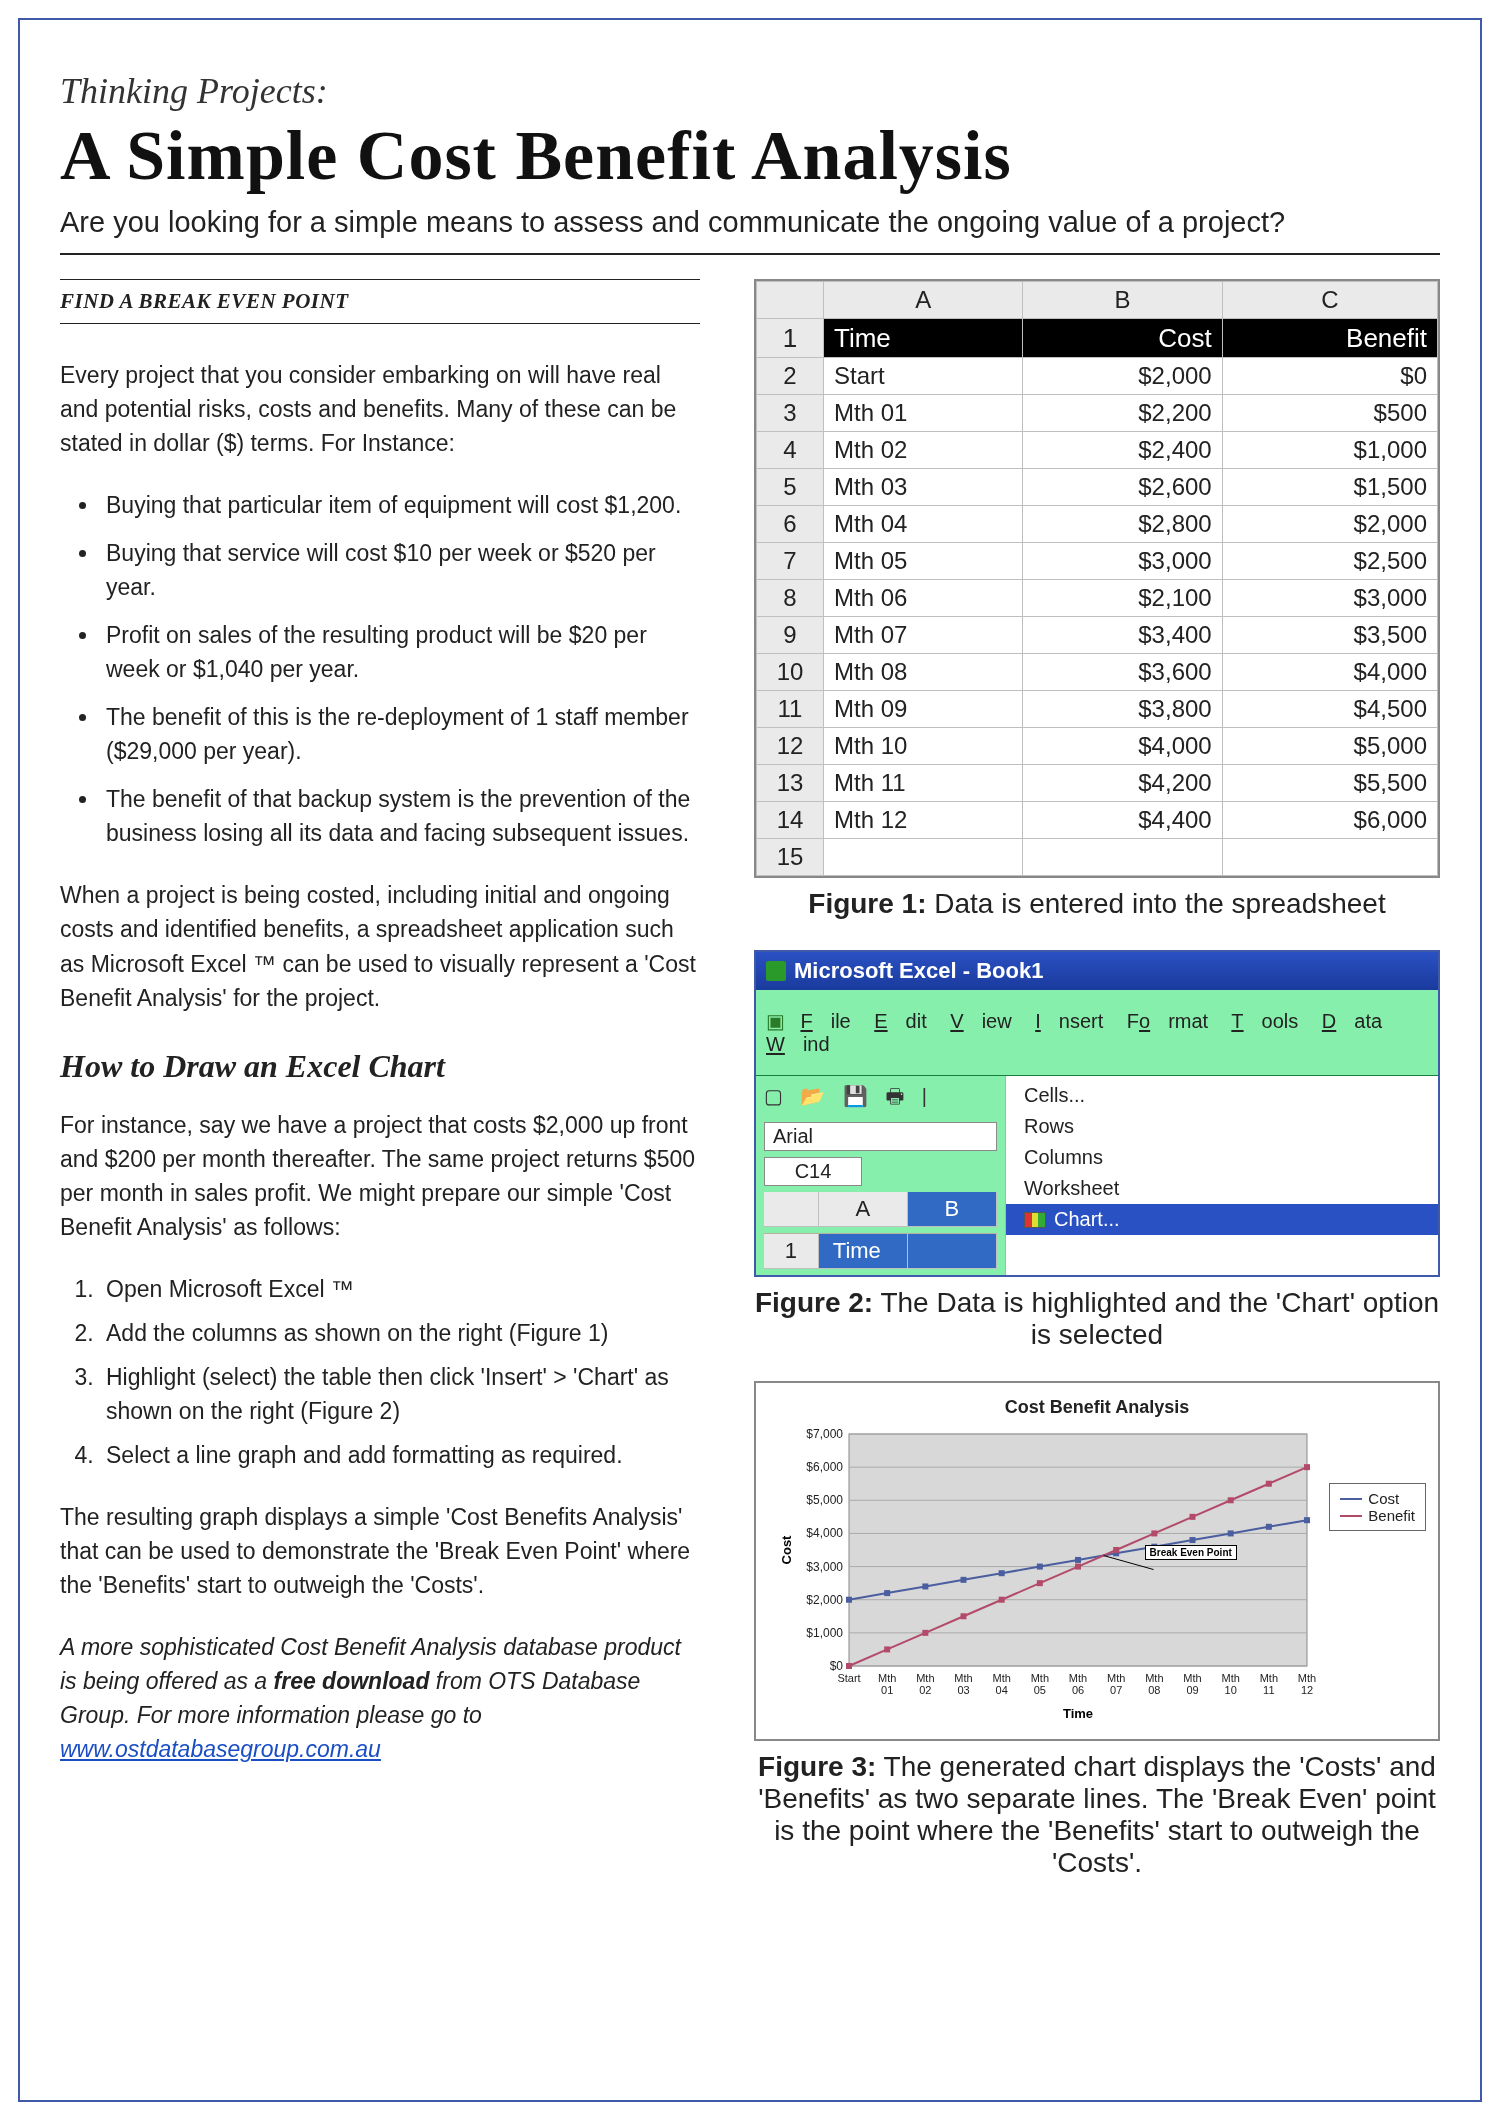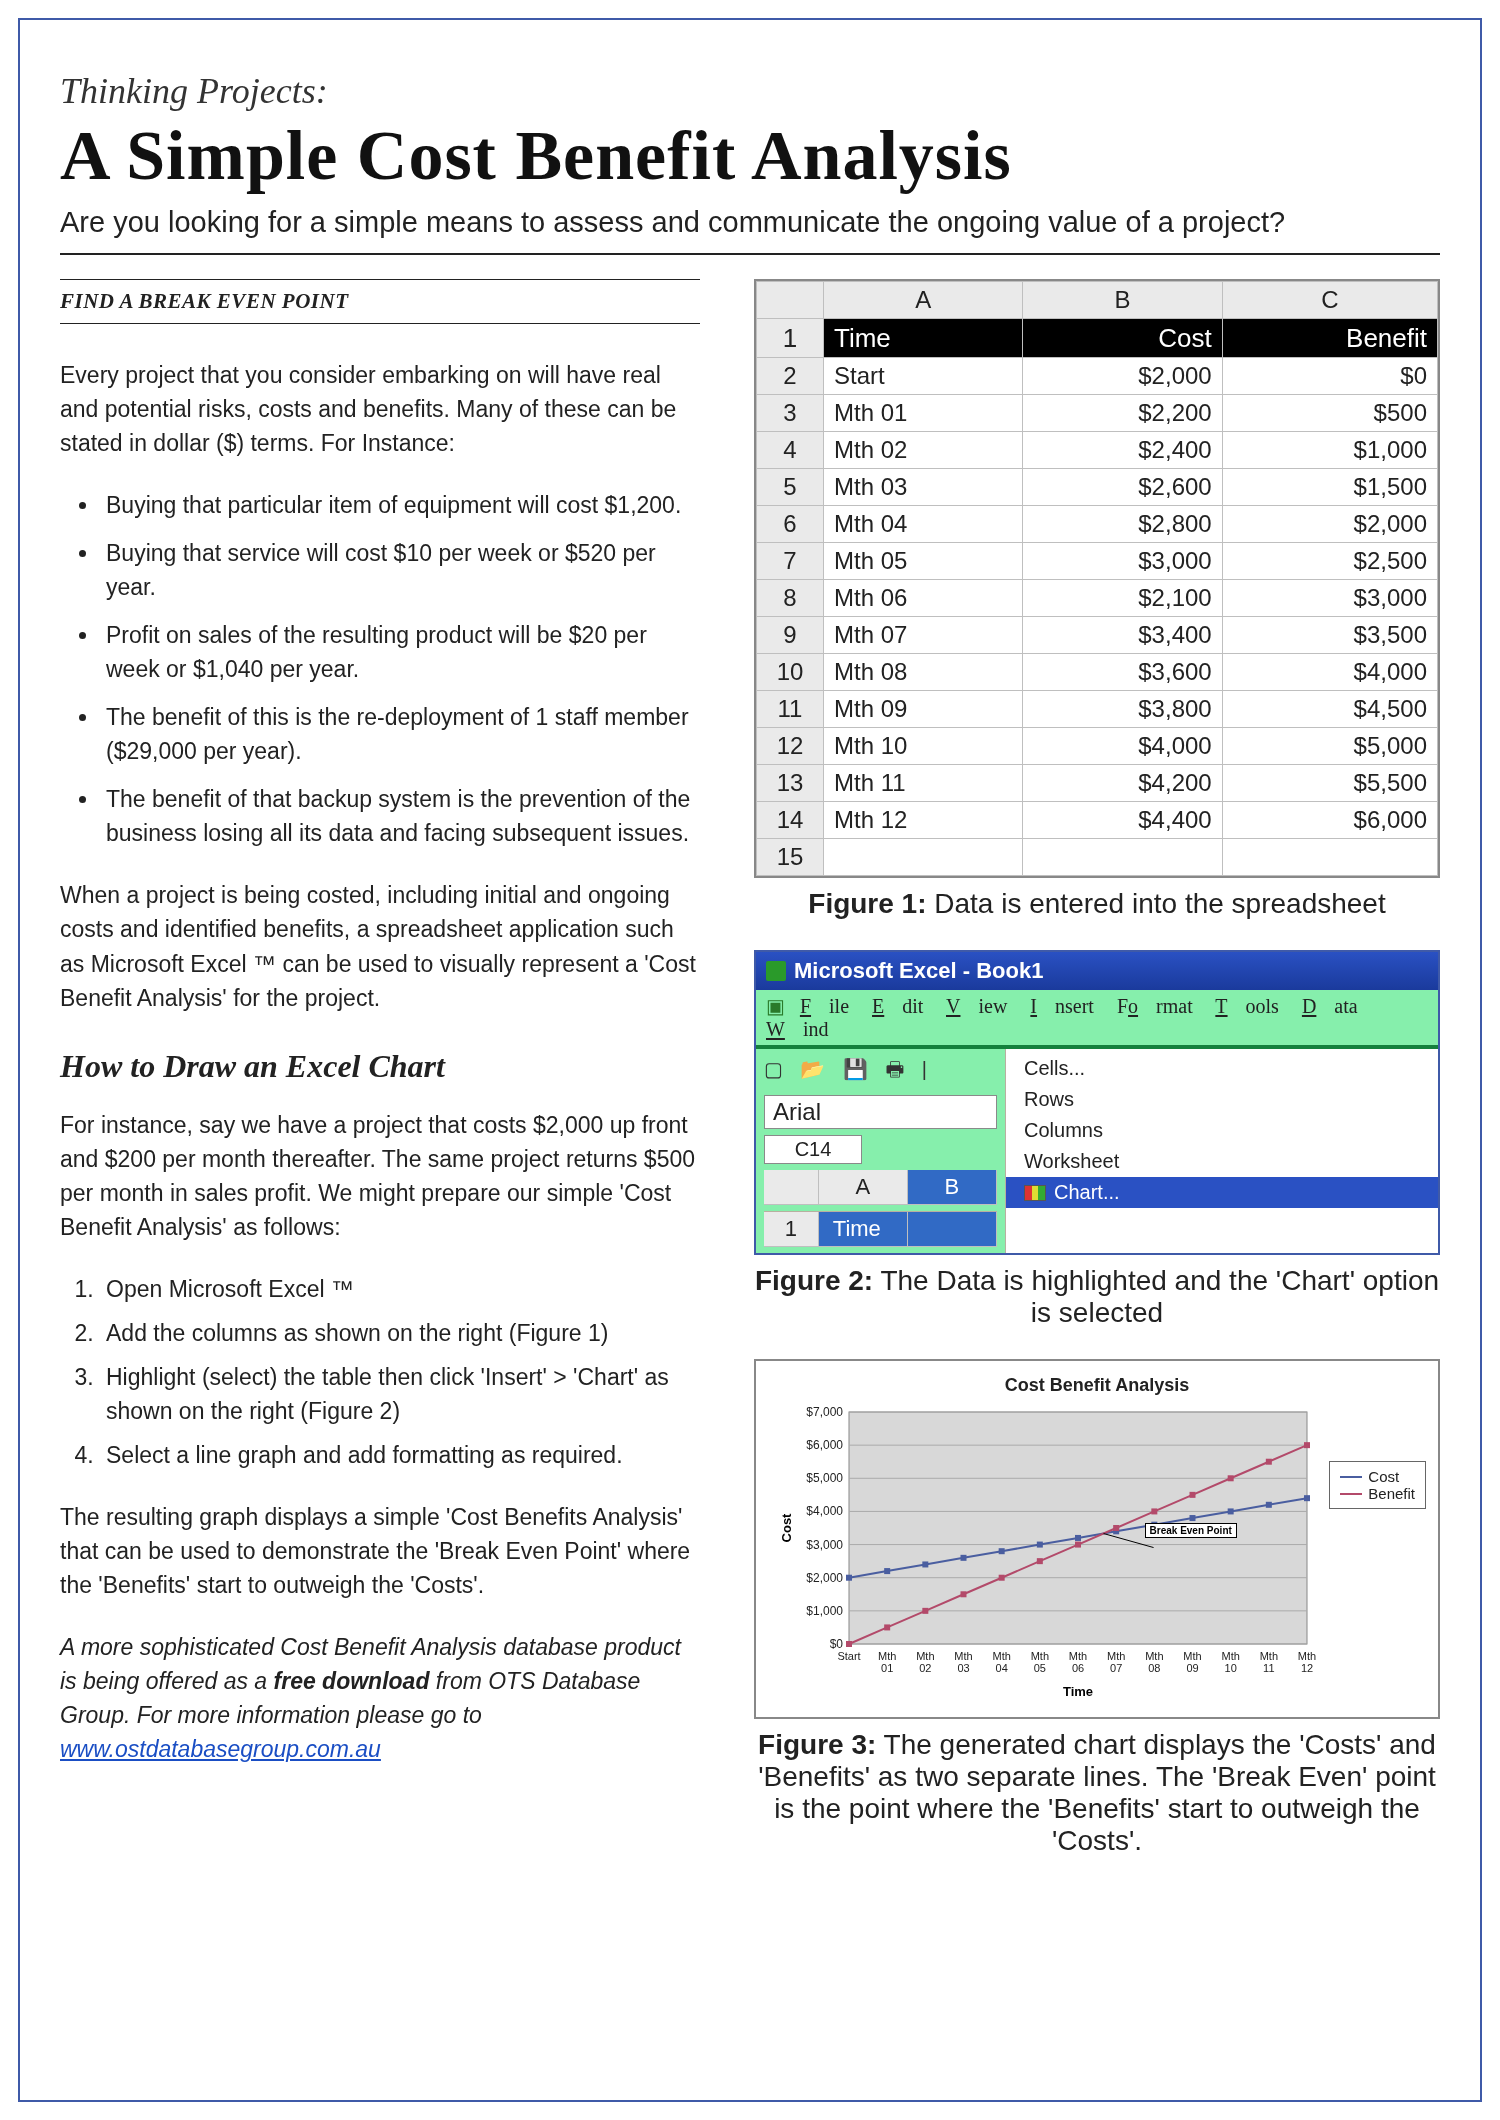--- a/index.html
+++ b/index.html
@@ -99,34 +99,34 @@
     color:#fff;
     padding:6px 10px;
     font-weight:bold;
     font-size:22px;
     display:flex; align-items:center; gap:8px;
   }
   .excel .titlebar .xicon {
     display:inline-block; width:20px; height:20px; background:#2a9a2a;
     position:relative; border-radius:2px;
   }
-  .excel .menubar { padding:4px 10px; border-bottom:4px solid #15803d; font-size:20px;font-family:Liberation Serif, serif; }
+  .excel .menubar { padding:19px 10px; border-bottom:1px solid #15803d; font-size:20px; }
   .excel .menubar span { margin-right:18px; }
   .excel .u { text-decoration:underline; text-underline-offset:2px; }
   .excel .row { display:flex; }
   .excel .toolbar {
     width:250px;
     padding:6px 8px;
     border-right:1px solid #b8b0a0;
     display:flex; flex-direction:column; gap:6px;
     box-sizing:border-box;
   }
   .excel .tb-icons { font-size:20px; letter-spacing:6px; color:#333; }
   .excel .fontbox {
-    background:#fff; border:1px solid #8a8a8a; padding:2px 8px; font-size:24px;
+    background:#fff; border:1px solid #8a8a8a; padding:2px 8px; font-size:20px;
   }
   .excel .nbox { background:#fff; border:1px solid #8a8a8a; padding:2px 8px; font-size:20px; text-align:center;}
   .excel .menu-open {
     background:#fff;
     flex:1;
     padding:4px 0;
   }
   .excel .menu-open div { padding:4px 18px; font-size:20px; }
   .excel .menu-open .hi {
     background:#2a51c3; color:#fff; display:flex; align-items:center; gap:8px;

